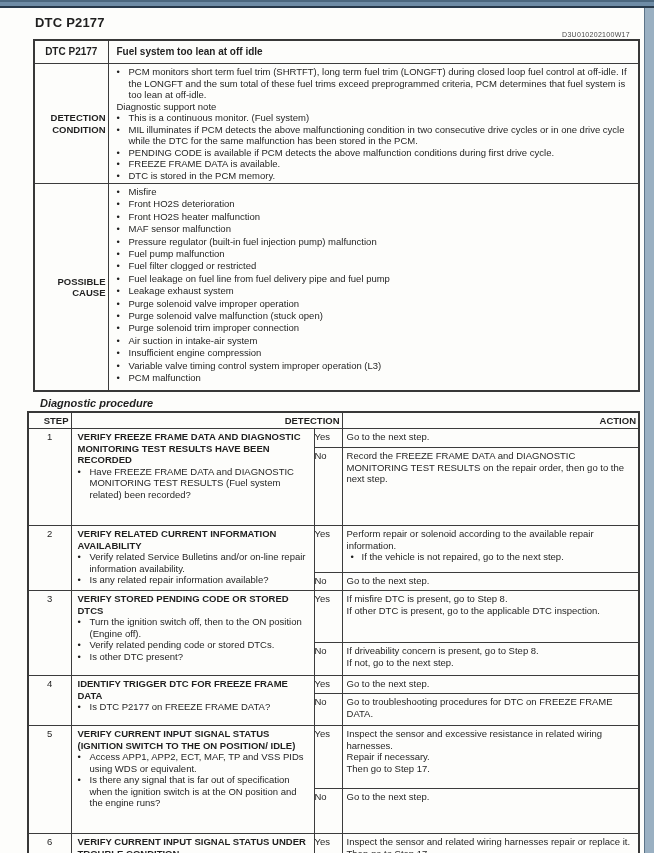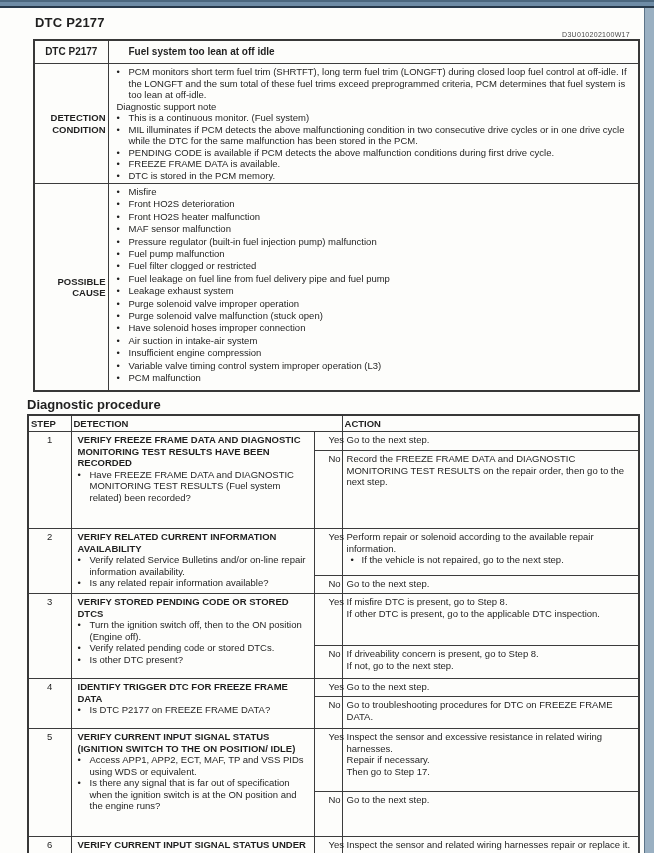--- a/index.html
+++ b/index.html
@@ -12,34 +12,34 @@
            border-left:1px solid #5d7488;box-sizing:border-box;z-index:2;}
   .content{position:absolute;top:10px;left:0;width:644px;padding:0 14px 0 27px;box-sizing:border-box;}
   .page-title{font-size:13px;font-weight:bold;margin:5px 0 0 8px;letter-spacing:.2px;}
   .doc-code{font-size:7px;color:#4a4a4a;text-align:right;margin:1px 0 1px 0;letter-spacing:.3px;}
   table{border-collapse:collapse;table-layout:fixed;background:#fdfdfb;}
   .t1{width:607px;margin-left:6px;border:2px solid #383838;}
   .t2{width:613px;border:2px solid #383838;}
   td,th{border:1px solid #3c3c3c;vertical-align:top;padding:2px 4px;font-size:9.5px;line-height:11.5px;}
   .lblcell{font-weight:bold;text-align:right;vertical-align:middle;padding:2px 2px;}
   .codecell{font-weight:bold;text-align:center;vertical-align:middle;font-size:10px;}
-  .desccell{font-weight:bold;vertical-align:middle;font-size:10px;padding-left:20px;}
+  .desccell{font-weight:bold;vertical-align:middle;font-size:10px;padding-left:8px;}
   .bodycell{padding:2px 6px 2px 8px;}
   .b{display:flex;}
   .d{flex:0 0 12px;width:12px;}
   .sub .d{flex:0 0 11px;width:11px;}
   .sub{margin-left:4px;}
   .note{font-weight:normal;}
   .cause .b{line-height:12.4px;}
-  .t2 th{font-weight:bold;text-align:left;vertical-align:middle;height:13px;padding:1px 2px;}
+  .t2 th{font-weight:bold;text-align:right;vertical-align:middle;height:13px;padding:1px 2px;}
   .stepcell{text-align:center;}
   .insp{padding:2px 4px 2px 6px;margin-top:29px;}
   .title{font-weight:bold;}
-  .yn{text-align:left;padding:2px 14px;}
-  .proc-head{font-size:13px;font-weight:bold;margin:5px 0 2px 0;}
+  .yn{text-align:left;padding:2px 0;}
+  .proc-head{font-size:11px;font-weight:bold;margin:5px 0 2px 13px;font-style:italic;}
   .h18{height:18px}.h115{height:115px}.h202{height:202px}
   .h14{height:14px}.h73{height:73px}.h42{height:42px}.h13{height:13px}
   .h47{height:47px}.h28{height:28px}.h27{height:27px}
   .h58{height:58px}.h40{height:40px}.h45{height:45px}
 </style>
 </head>
 <body>
 
 <div class="topbar"></div>
 <div class="edgebar"></div>
@@ -130,21 +130,21 @@
         <div class="b">
               <span class="d">•</span>
               <span>Purge solenoid valve improper operation</span>
             </div>
         <div class="b">
               <span class="d">•</span>
               <span>Purge solenoid valve malfunction (stuck open)</span>
             </div>
         <div class="b">
               <span class="d">•</span>
-              <span>Have solenoid hoses improper connection</span>
+              <span>Purge solenoid trim improper connection</span>
             </div>
         <div class="b">
               <span class="d">•</span>
               <span>Air suction in intake-air system</span>
             </div>
         <div class="b">
               <span class="d">•</span>
               <span>Insufficient engine compression</span>
             </div>
         <div class="b">

